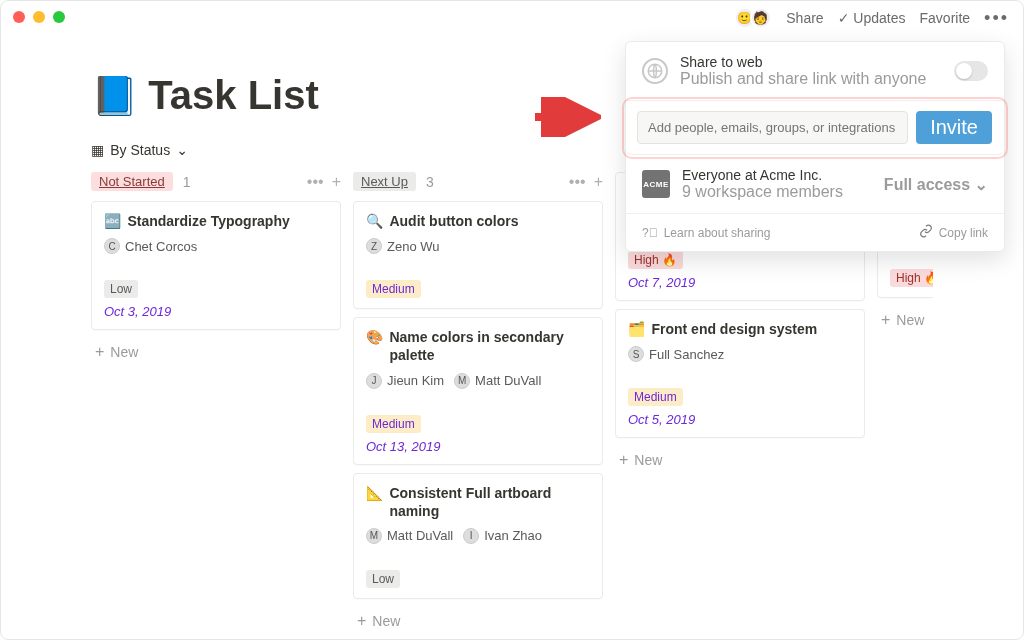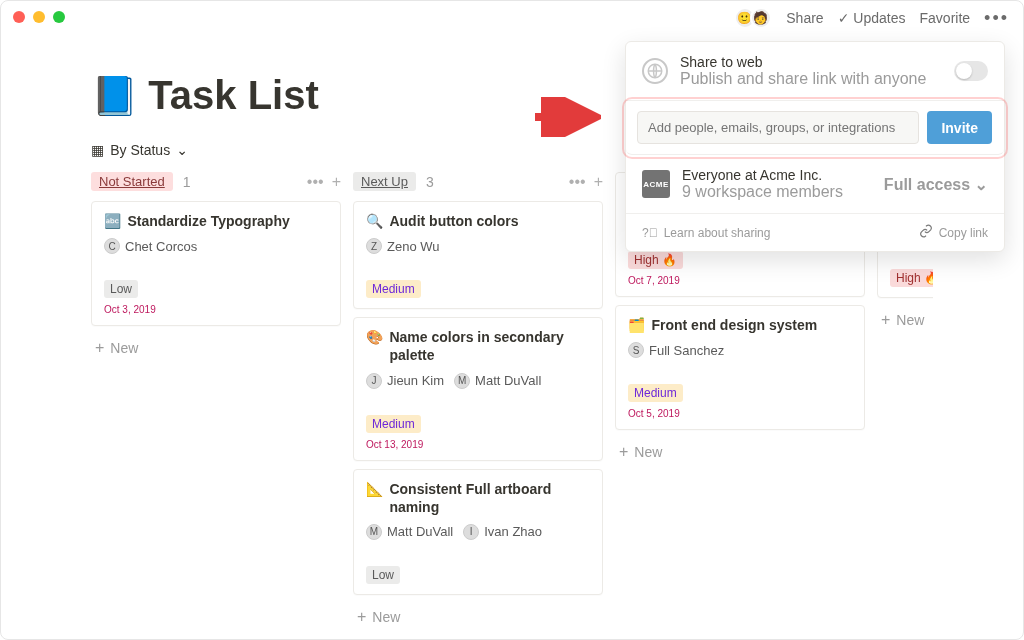--- a/index.html
+++ b/index.html
@@ -37,36 +37,36 @@
   .col-actions { margin-left:auto; color:#b0b0b0; display:flex; gap:8px; font-size:16px;}
   .card { border:1px solid #eceae6; border-radius:4px; background:#fff; padding:10px 12px; margin-bottom:8px; box-shadow:0 1px 1px rgba(0,0,0,0.02);}
   .card .title { font-weight:600; font-size:14px; display:flex; gap:6px; align-items:flex-start; line-height:1.3;}
   .card .assignees { display:flex; gap:10px; margin-top:8px; font-size:13px; color:#5a5a5a; flex-wrap:wrap;}
   .card .assignees .person { display:flex; align-items:center; gap:5px;}
   .card .assignees .pa { width:16px; height:16px; border-radius:50%; background:#ddd; display:inline-flex; align-items:center; justify-content:center; font-size:10px; color:#555; border:1px solid #ccc;}
   .card .priority { display:inline-block; margin-top:8px; font-size:12px; padding:2px 6px; border-radius:3px;}
   .prio-low { background:#ebebea; color:#5a5a5a;}
   .prio-med { background:#fdecc8; color:#6d28d9;}
   .prio-high { background:#fadada; color:#a03030;}
-  .card .date { margin-top:6px; font-size:10px; color:#be185d;}
+  .card .date { margin-top:6px; font-size:13px; color:#6d28d9;font-style:italic;}
   .newrow { color:#9b9b9b; font-size:14px; padding:6px 4px; cursor:pointer; display:flex; gap:6px; align-items:center;}
   .plus { font-size:16px; line-height:14px;}
 
   
   .share-panel { position:absolute; top:40px; right:18px; width:380px; background:#fff; border:1px solid #eceae6; border-radius:6px; box-shadow:0 8px 24px rgba(0,0,0,0.12); z-index:20; }
   .share-row { padding:12px 16px; display:flex; align-items:center; gap:12px; border-bottom:1px solid #f0efed;}
   .share-row:last-child { border-bottom:none; }
   .globe { width:26px; height:26px; border-radius:50%; border:2px solid #c8c8c8; display:flex; align-items:center; justify-content:center; color:#c8c8c8; font-size:14px; flex-shrink:0;}
   .share-title { font-size:14px; font-weight:500; color:#37352f;}
   .share-sub { font-size:16px; color:#9b9b9b;}
   .toggle { width:34px; height:20px; background:#e6e6e6; border-radius:10px; position:relative; margin-left:auto;}
   .toggle::after { content:""; width:16px; height:16px; background:#fff; border-radius:50%; position:absolute; top:2px; left:2px; box-shadow:0 1px 2px rgba(0,0,0,0.2);}
   .invite-row { padding:10px 12px; display:flex; gap:8px; border-bottom:1px solid #f0efed; }
   .invite-row input { flex:1; border:1px solid #e6e3df; border-radius:4px; padding:8px 10px; font-size:13px; background:#f7f7f5; color:#999;}
-  .invite-row button { background:#4f9fd8; color:#fff; border:none; border-radius:4px; padding:0 14px; font-size:14px; cursor:pointer;font-weight:bold;}
+  .invite-row button { background:#4f9fd8; color:#fff; border:none; border-radius:4px; padding:0 14px; font-size:20px; cursor:pointer;}
   .highlight-ring { outline:2px solid rgba(255,0,0,0.18); outline-offset:2px; border-radius:6px;padding-left:11px;}
   .acme-logo { width:28px; height:28px; background:#737373; color:#fff; font-size:8px; font-weight:700; display:flex; align-items:center; justify-content:center; border-radius:3px; flex-shrink:0; letter-spacing:0.5px;}
   .access { margin-left:auto; font-size:16px; color:#9b9b9b;font-weight:bold;}
   .share-footer { display:flex; justify-content:space-between; padding:10px 16px; font-size:12px; color:#9b9b9b;}
   .share-footer .left, .share-footer .right { display:flex; align-items:center; gap:6px; cursor:pointer;}
   .linkicon { display:inline-block; }
 
   
   .arrow { position:absolute; top:96px; left:530px; z-index:30; }
   .arrow svg { width:70px; height:40px; }

